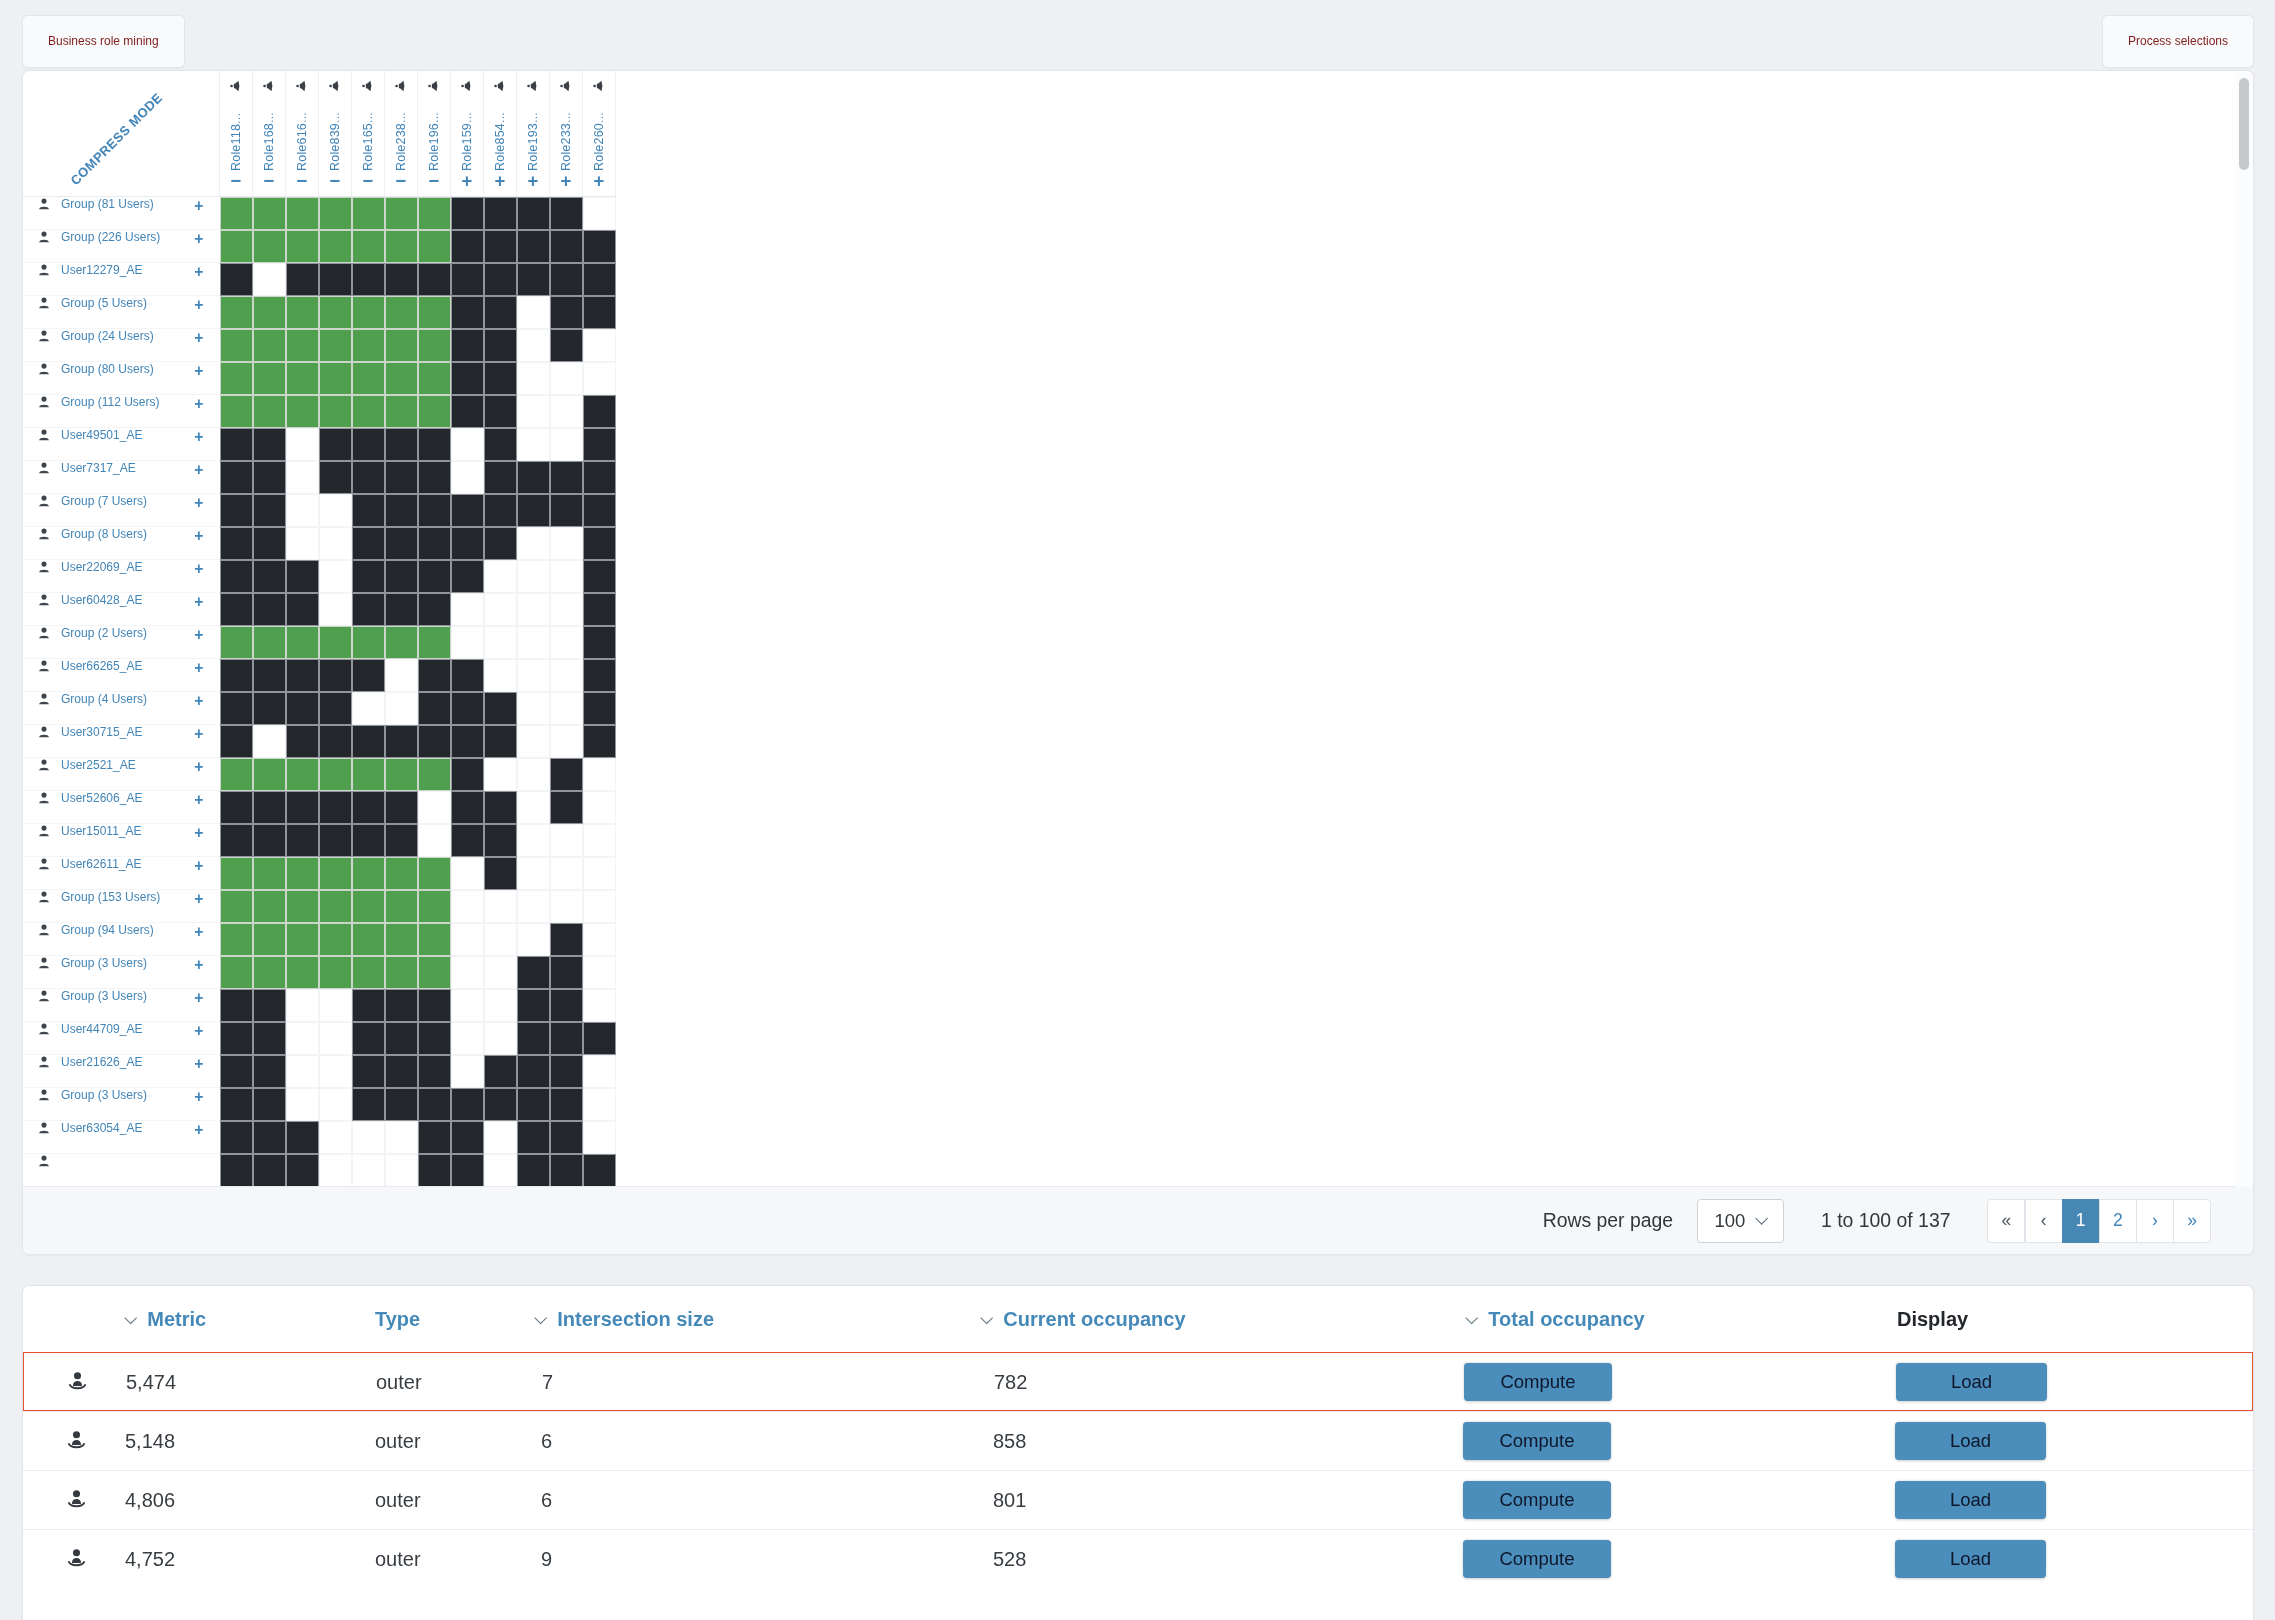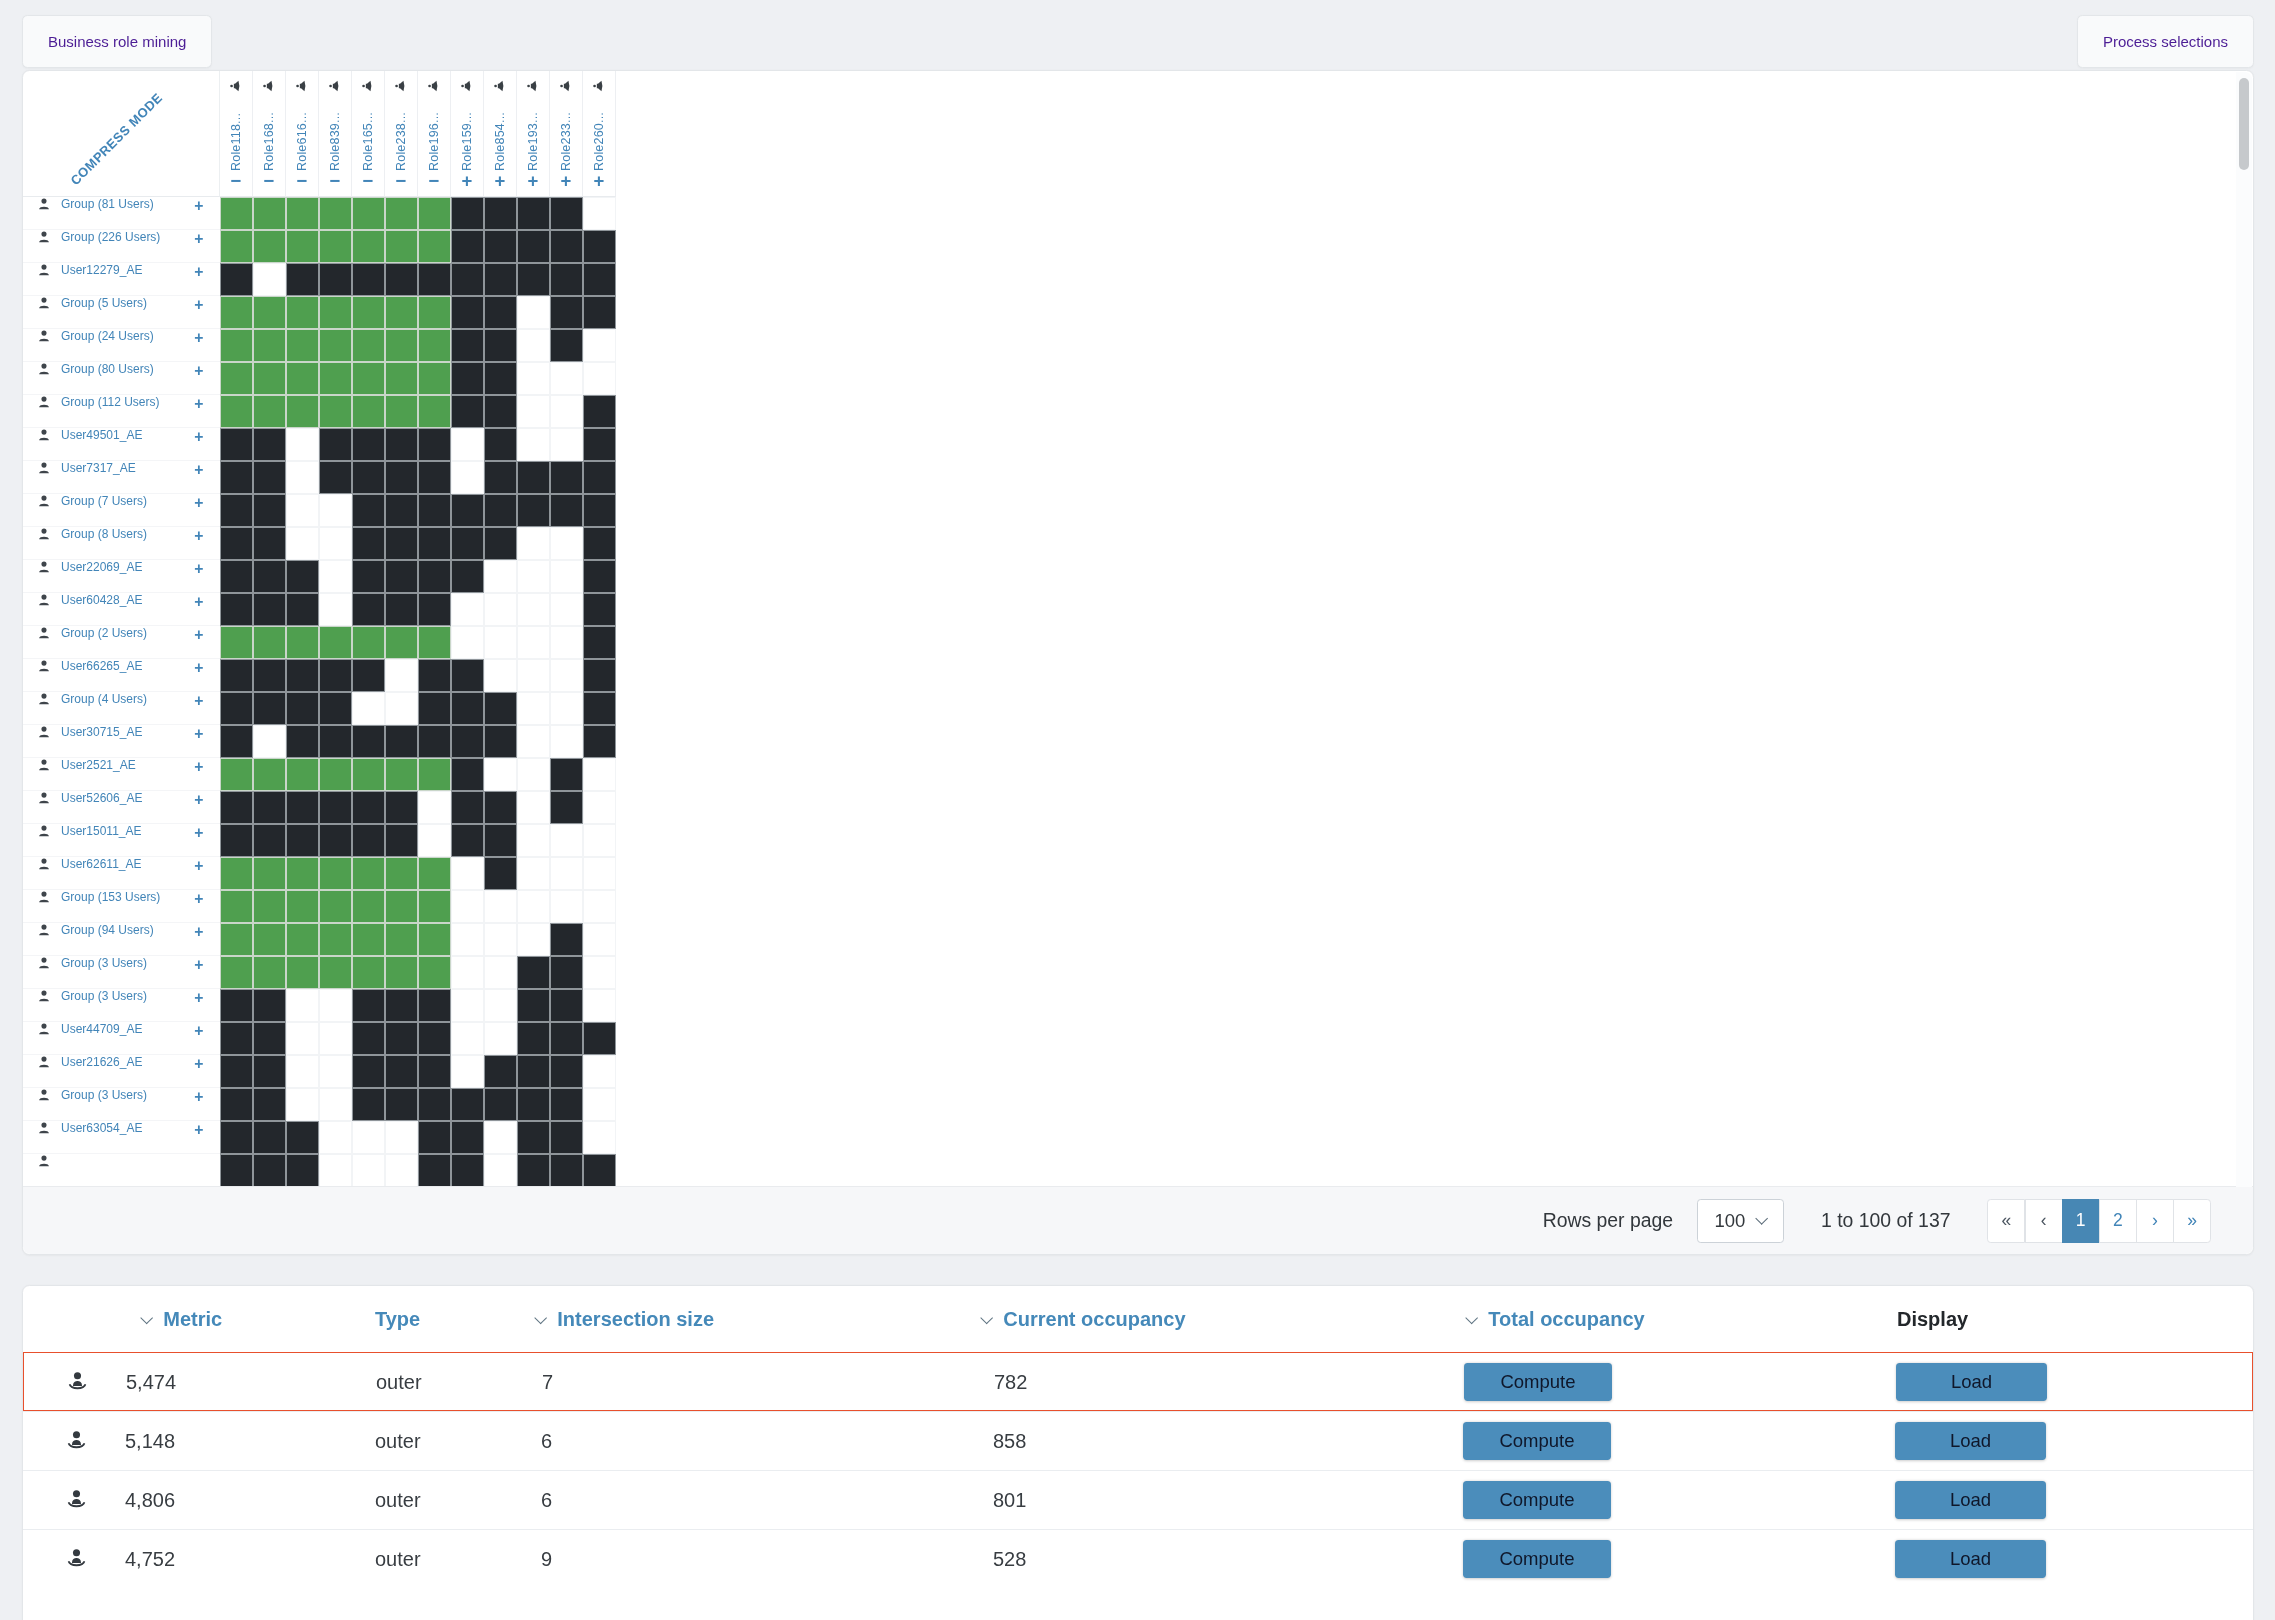--- a/index.html
+++ b/index.html
@@ -5,21 +5,21 @@
   html,body{margin:0;padding:0}
   body{
     width:2276px;height:1621px;overflow:hidden;position:relative;
     background:#eef0f3;color:#3a3f44;
     font-family:"Liberation Sans", sans-serif;
   }
   
   .tab{
     position:absolute;top:14.8px;height:53px;display:flex;align-items:center;
     padding:0 25px;background:#f9fafb;border:0.9px solid #e3e6e9;border-radius:5.5px;
-    font-size:15px;color:#4c1d95;box-sizing:border-box;box-shadow:0 0.9px 1.8px rgba(0,0,0,.03);
+    font-size:12px;color:#7f1d1d;box-sizing:border-box;box-shadow:0 0.9px 1.8px rgba(0,0,0,.03);
   }
   #title-tab{left:22px}
   #process-btn{right:22px;cursor:pointer}
   
   .panel{
     position:absolute;left:22px;width:2232px;background:#fff;
     border:0.9px solid #e3e6e9;border-radius:7.4px;box-sizing:border-box;
     box-shadow:0 0.9px 1.8px rgba(0,0,0,.04);
   }
   #matrix-panel{top:70px;height:1185px}
@@ -75,21 +75,21 @@
   .pbtn:last-child{border-radius:0 3.7px 3.7px 0}
   .pbtn.nav-disabled{color:#4b5560}
   .pbtn.active{background:#4787b4;border-color:#4787b4;color:#fff}
   
   #matrix-scrollbar{position:absolute;top:0.9px;right:0.9px;width:15.7px;height:1115px;background:#fbfcfd;border-radius:0 7.4px 0 0}
   #matrix-scroll-thumb{position:absolute;top:6.5px;left:2.8px;width:10px;height:92px;background:#c6c9cc;border-radius:5.5px;cursor:pointer}
   
   #thead{position:relative;height:66px;font-weight:bold;font-size:20px}
   .th{position:absolute;top:50%;transform:translateY(-50%);color:#4589b9;display:flex;align-items:center;gap:12px;cursor:pointer}
   .th .chev{border-color:#5f7482;margin-top:-1.8px}
-  #th-metric{left:119px}
+  #th-metric{left:103px}
   #th-type{left:352px}
   #th-size{left:513px}
   #th-current{left:959px}
   #th-total{left:1444px}
   #th-display{left:1874px;color:#23272b;cursor:default}
   .trow{position:relative;height:59px;border-top:0.9px solid #eaedf0;font-size:20px;color:#383d42;box-sizing:border-box;background:#fff}
   .trow.hl{border:1.8px solid #e8502d}
   .tcell{position:absolute;top:50%;transform:translateY(-50%)}
   .c-icon{left:41px;width:25px;height:25px}
   .c-icon svg{width:25px;height:25px;display:block}

